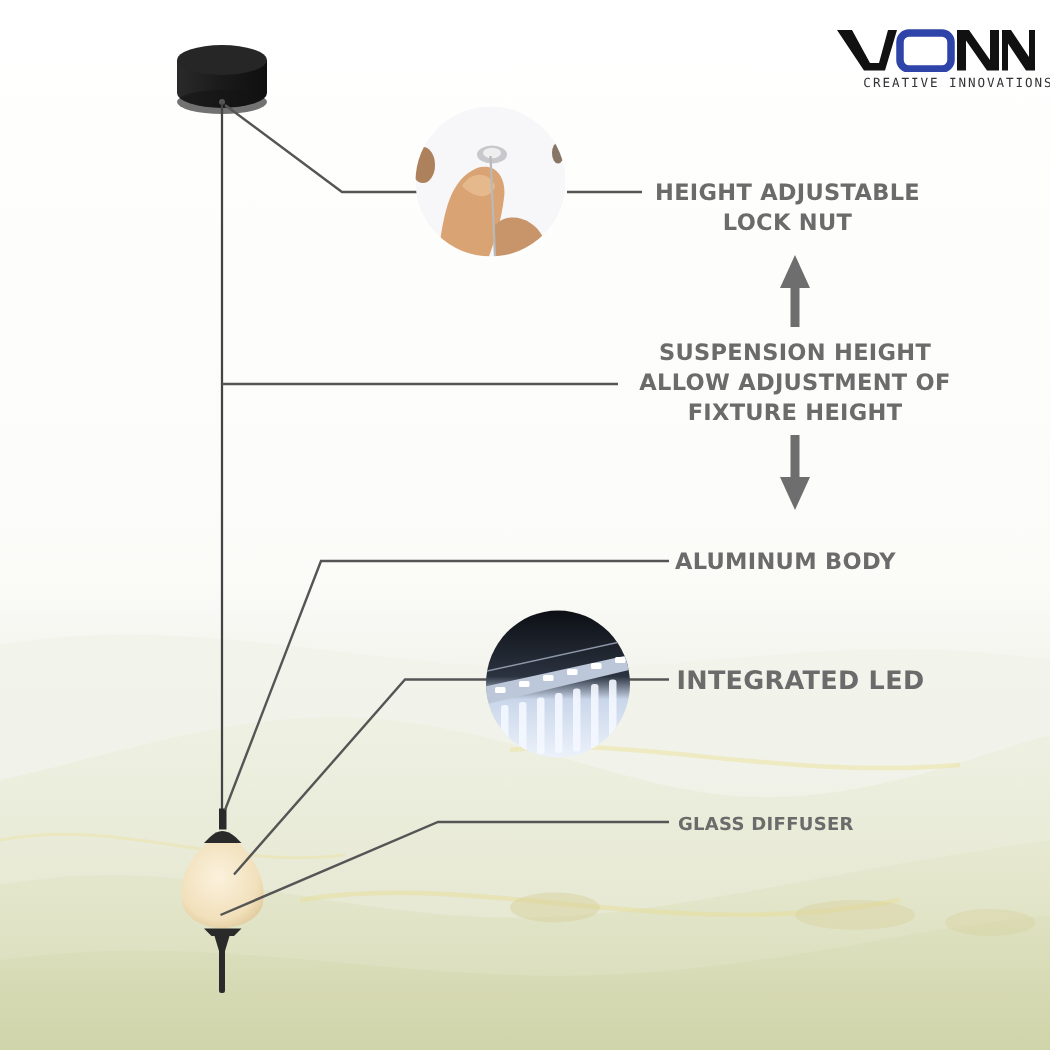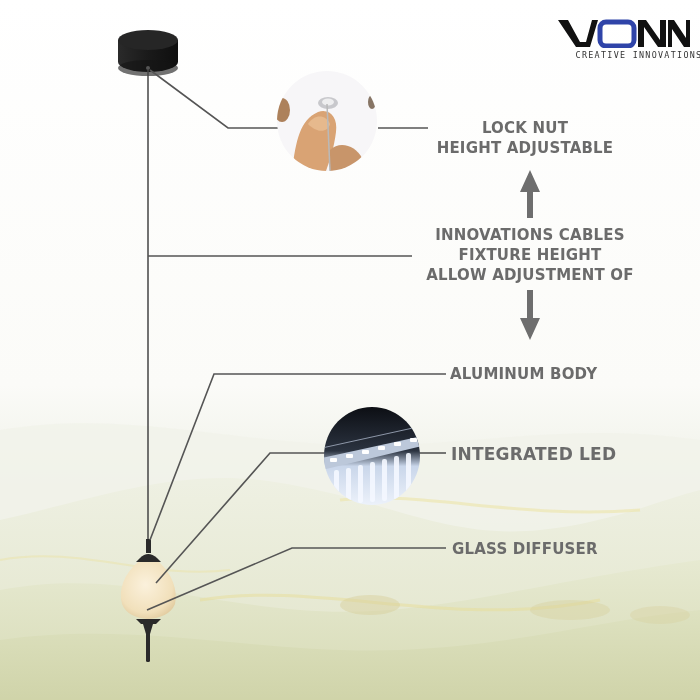--- a/index.html
+++ b/index.html
@@ -151,27 +151,27 @@
   <svg width="134" height="34" viewBox="0 0 134 34" xmlns="http://www.w3.org/2000/svg">
     <polygon points="2,6 12,6 24,28 30,28 36,6 42,6 34,33 20,33" fill="#111"></polygon>
     <rect x="44" y="8" width="34" height="24" rx="6" fill="none" stroke="#2f44a8" stroke-width="5"></rect>
     <polygon points="82,33 82,6 90,6 104,26 104,6 110,6 110,33 102,33 88,13 88,33" fill="#111"></polygon>
     <polygon points="112,33 112,6 118,6 130,24 130,6 134,6 134,33 128,33 116,15 116,33" fill="#111"></polygon>
   </svg>
   <div class="logo-tag">CREATIVE INNOVATIONS</div>
 </div>
 
 <div class="label center" style="left:420px; top:118px; width:210px; font-size:15px; line-height:20px;">
+  <div>HEIGHT ADJUSTABLE</div>
   <div>LOCK NUT</div>
-  <div>HEIGHT ADJUSTABLE</div>
 </div>
 
 <div class="label center" style="left:410px; top:225px; width:240px; font-size:15px; line-height:20px;">
-  <div>INNOVATIONS CABLES</div>
+  <div>SUSPENSION HEIGHT</div>
+  <div>ALLOW ADJUSTMENT OF</div>
   <div>FIXTURE HEIGHT</div>
-  <div>ALLOW ADJUSTMENT OF</div>
 </div>
 
 <div class="label" style="left:450px; top:364px; font-size:15px; line-height:20px;text-align:right;">ALUMINUM BODY</div>
 
 <div class="label" style="left:451px; top:444px; font-size:17px; line-height:20px;">INTEGRATED LED</div>
 
-<div class="label" style="left:452px; top:539px; font-size:15px; line-height:20px;">GLASS DIFFUSER</div>
+<div class="label" style="left:452px; top:539px; font-size:12px; line-height:20px;">GLASS DIFFUSER</div>
 
 </body></html>

